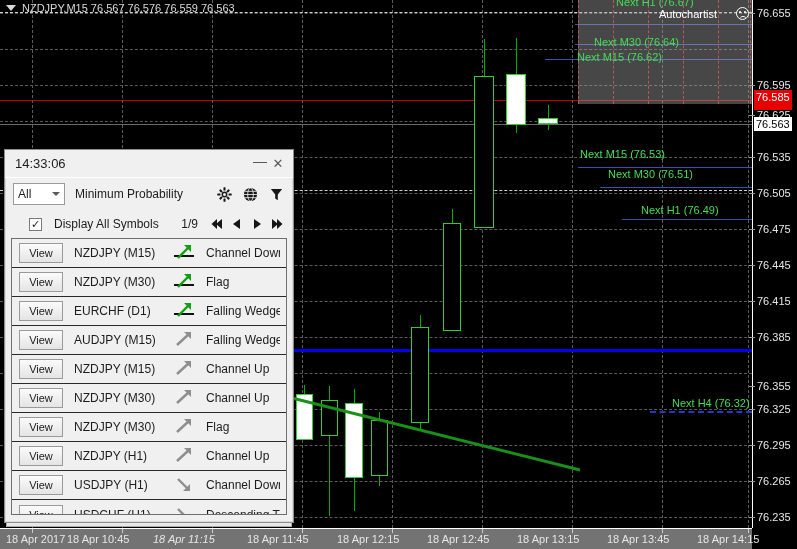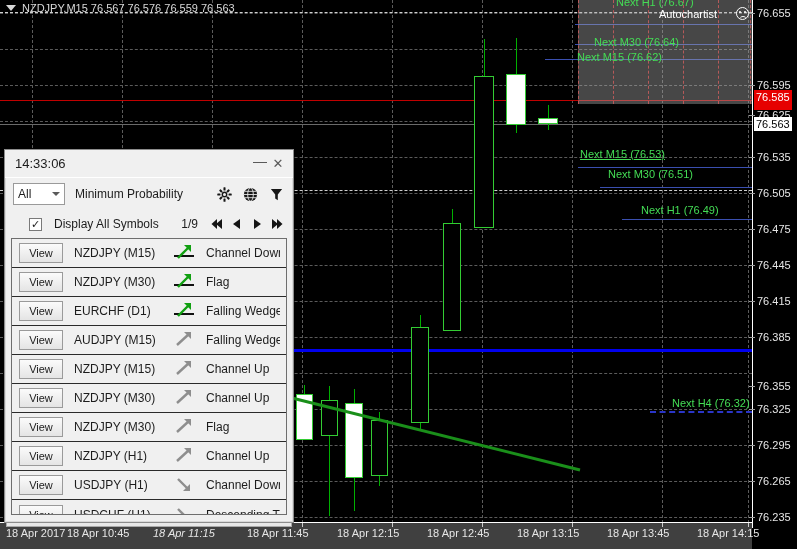--- a/index.html
+++ b/index.html
@@ -108,22 +108,22 @@
     color: #000000;
     transform: translateY(-50%);
     white-space: nowrap;
     z-index: 24;
   }
 
   
   #time-axis {
     position: absolute;
     left: 0; bottom: 0;
-    width: 752px; height: 27px;
-    background: #404040;
+    width: 752px; height: 21px;
+    background: #737373;
     border-top: 1px solid #ffffff;
     z-index: 22;
   }
   .time-tick {
     position: absolute;
     top: 4px;
     font-size: 11px;
     color: #e6e6e6;
     white-space: nowrap;
   }
@@ -475,21 +475,21 @@
       <div class="candle-wick" style="left:548px; top:105px; height:25px;"></div>
       <div class="candle-body up" style="left:538px; top:118px; width:20px; height:6px;"></div>
 
       <svg id="trendline" viewBox="0 0 752 528" preserveAspectRatio="none">
         <line x1="288" y1="397" x2="580" y2="470" stroke="#1a8f1a" stroke-width="3"></line>
       </svg>
 
       <div class="annot" style="left:616px; top:-4px;">Next H1 (76.67)</div>
       <div class="annot" style="left:594px; top:36px;">Next M30 (76.64)</div>
       <div class="annot" style="left:577px; top:51px;">Next M15 (76.62)</div>
-      <div class="annot" style="left:580px; top:148px;text-decoration:underline;">Next M15 (76.53)</div>
+      <div class="annot" style="left:580px; top:148px;">Next M15 (76.53)</div>
       <div class="annot" style="left:608px; top:168px;">Next M30 (76.51)</div>
       <div class="annot" style="left:641px; top:204px;">Next H1 (76.49)</div>
       <div class="annot" style="left:672px; top:397px;">Next H4 (76.32)</div>
     </div>
 
     <div id="symbol-header">
       <span class="tri"></span>
       <span>NZDJPY,M15  76.567 76.576 76.559 76.563</span>
     </div>
 

